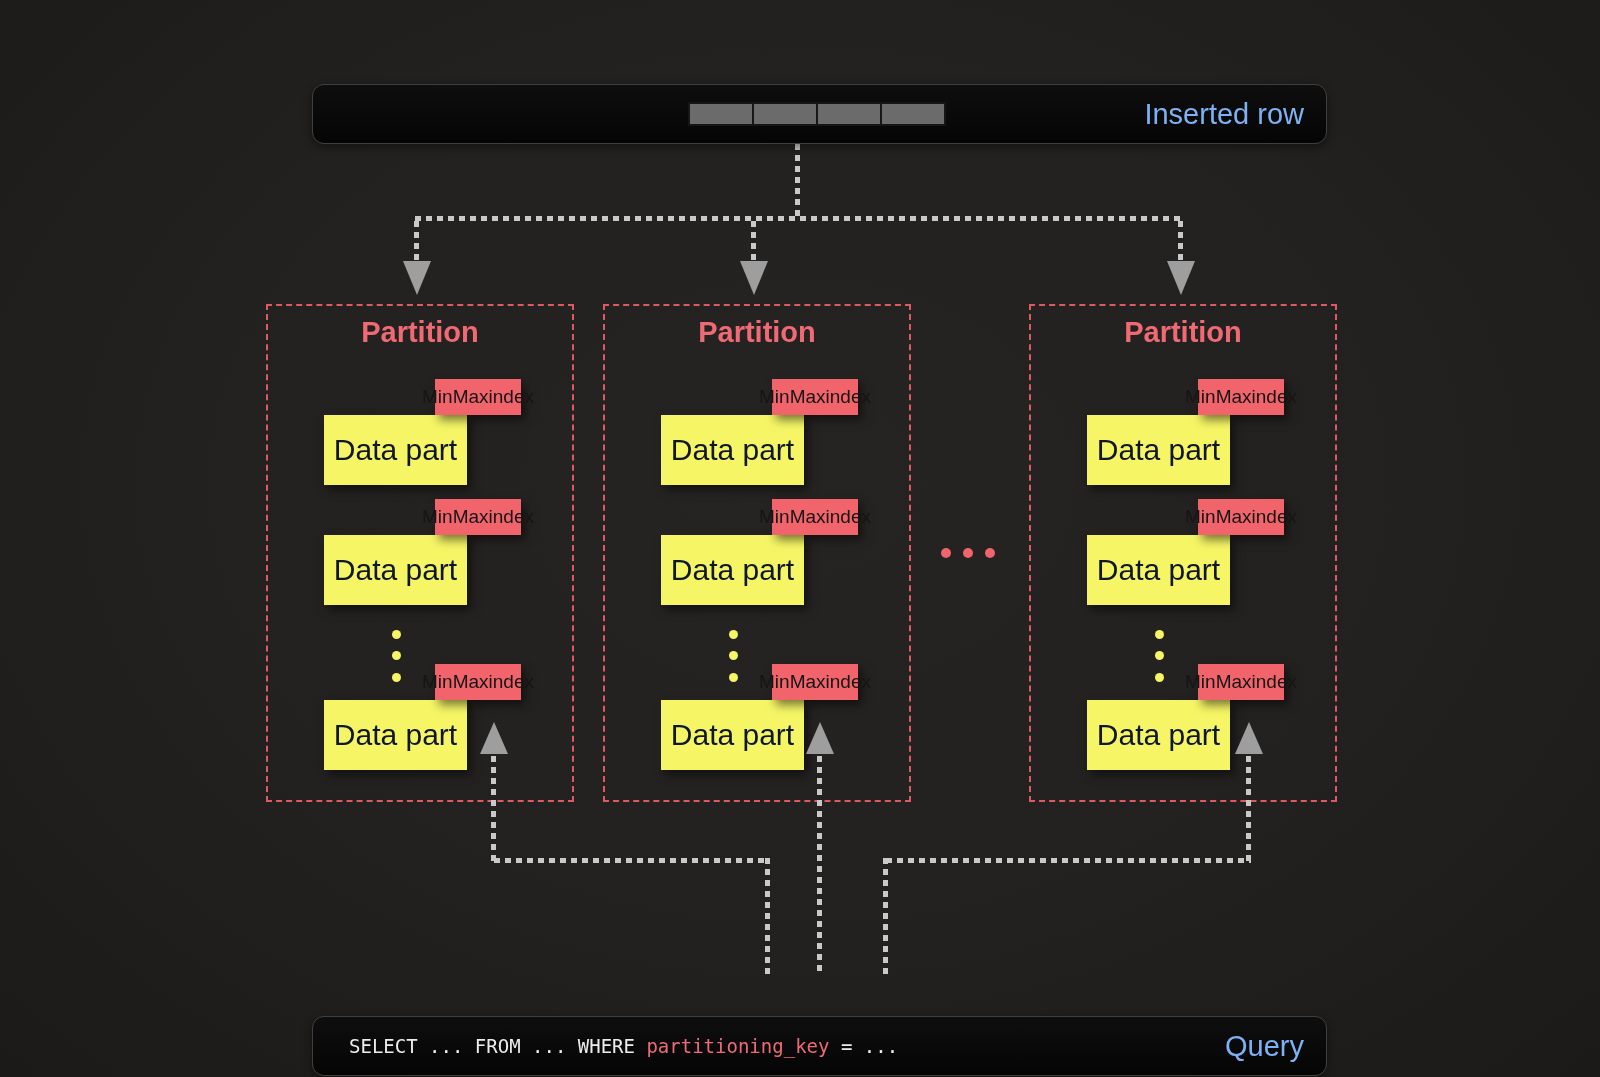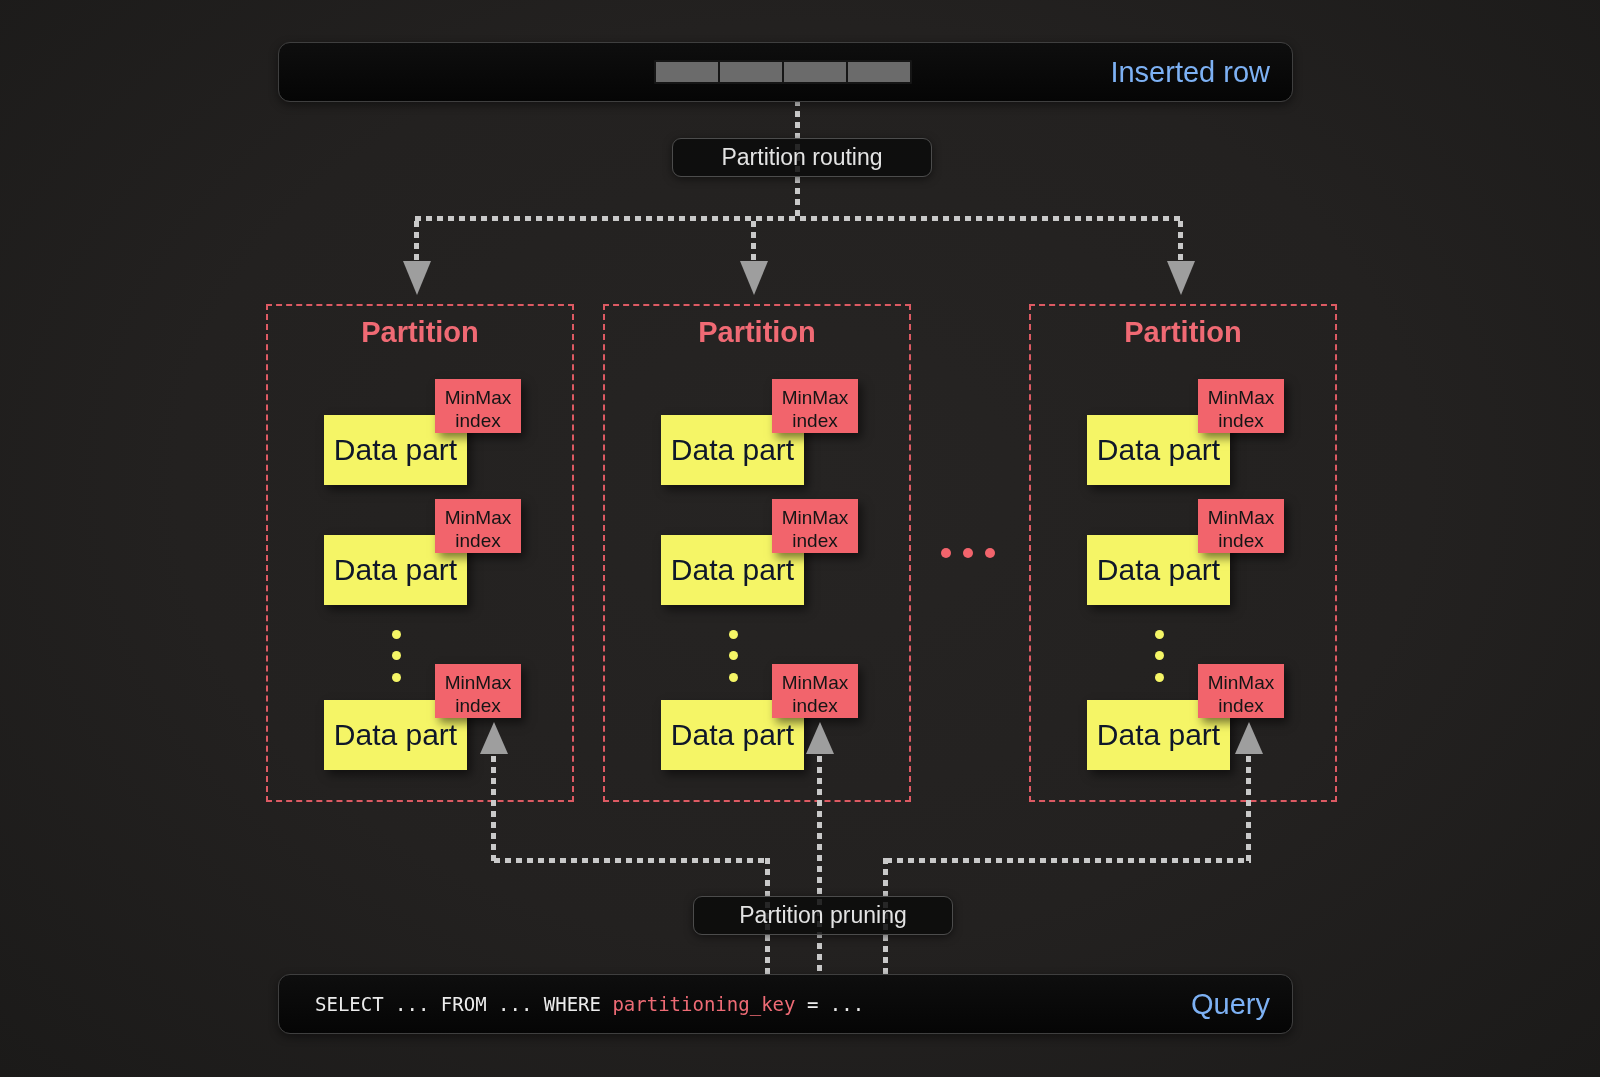--- a/index.html
+++ b/index.html
@@ -3,25 +3,26 @@
 <meta charset="utf-8">
 <style>
   html,body{margin:0;padding:0;background:#1b1a19;}
   .canvas{
     position:relative;width:1600px;height:1077px;overflow:hidden;
     background:radial-gradient(ellipse at 50% 45%, #262423 0%, #232120 55%, #1b1a19 100%);
     font-family:"Liberation Sans", sans-serif;
   }
   
   .bar{
-    position:absolute;left:278px;width:1013px;height:58px;
+    position:absolute;left:312px;width:1013px;height:58px;
     background:linear-gradient(180deg,#0e0e0e,#050505);
     border:1px solid #3f3f3f;border-radius:12px;
     box-shadow:0 3px 10px rgba(0,0,0,0.45);
     z-index:3;
+    margin-top:42px;
   }
   .top-bar{top:42px;}
   .query-bar{top:974px;display:flex;align-items:center;}
   .bar-label{
     position:absolute;right:22px;top:0;height:100%;
     display:flex;align-items:center;
     color:#7db1f4;font-size:29px;
   }
   .segments{
     position:absolute;left:375px;top:17px;
@@ -76,23 +77,23 @@
     text-align:center;color:#f06a74;font-size:29px;font-weight:bold;
   }
   .dp-yellow{
     position:absolute;left:56px;width:143px;height:70px;
     background:#f5f566;z-index:2;
     display:flex;align-items:center;justify-content:center;
     color:#0f172a;font-size:30px;
     box-shadow:4px 5px 9px rgba(0,0,0,0.5);
   }
   .dp-tag{
-    position:absolute;left:167px;width:86px;height:54px;
+    position:absolute;left:167px;width:86px;height:36px;
     background:#f2646c;z-index:3;
-    display:flex;flex-direction:column;align-items:center;justify-content:flex-end;
+    display:flex;flex-direction:row;align-items:center;justify-content:center;
     color:#151515;font-size:19px;line-height:1.2;
     box-shadow:4px 5px 9px rgba(0,0,0,0.5);
   }
   .y1{top:109px;} .t1{top:73px;}
   .y2{top:229px;} .t2{top:193px;}
   .y3{top:394px;} .t3{top:358px;}
   .ydot{position:absolute;left:124px;width:9px;height:9px;border-radius:50%;background:#f5f566;}
   .yd1{top:324px;} .yd2{top:345px;} .yd3{top:367px;}
   .ellipsis{position:absolute;left:941px;top:548px;display:flex;gap:12px;z-index:1;}
   .ellipsis .rdot{width:10px;height:10px;border-radius:50%;background:#f2646c;}
@@ -107,23 +108,20 @@
       <div class="segment-cell"></div>
       <div class="segment-cell"></div>
       <div class="segment-cell"></div>
       <div class="segment-cell"></div>
     </div>
     <div class="bar-label">Inserted row</div>
   </div>
 
   <div class="dotv" style="left:795px;top:100px;height:120px;"></div>
 
-  <div class="pill routing-pill">
-    <span>Partition routing</span>
-  </div>
 
   <div class="doth" style="left:415px;top:216px;width:768px;"></div>
   <div class="dotv" style="left:414px;top:221px;height:42px;"></div>
   <div class="dotv" style="left:751px;top:221px;height:42px;"></div>
   <div class="dotv" style="left:1178px;top:221px;height:42px;"></div>
   <div class="arrow-down" style="left:403px;top:261px;"></div>
   <div class="arrow-down" style="left:740px;top:261px;"></div>
   <div class="arrow-down" style="left:1167px;top:261px;"></div>
 
   <div class="partition p1">
@@ -204,22 +202,19 @@
   <div class="dotv" style="left:765px;top:858px;height:116px;"></div>
 
   <div class="arrow-up" style="left:806px;top:722px;"></div>
   <div class="dotv" style="left:817px;top:756px;height:218px;"></div>
 
   <div class="dotv" style="left:883px;top:858px;height:116px;"></div>
   <div class="doth" style="left:886px;top:858px;width:365px;"></div>
   <div class="dotv" style="left:1246px;top:756px;height:106px;"></div>
   <div class="arrow-up" style="left:1235px;top:722px;"></div>
 
-  <div class="pill pruning-pill">
-    <span>Partition pruning</span>
-  </div>
 
   <div class="bar query-bar">
     <div class="sql"><span>SELECT ... FROM ... WHERE </span><span class="pink">partitioning_key</span><span> = ...</span></div>
     <div class="bar-label">Query</div>
   </div>
 
 </div>
 
 </body></html>

